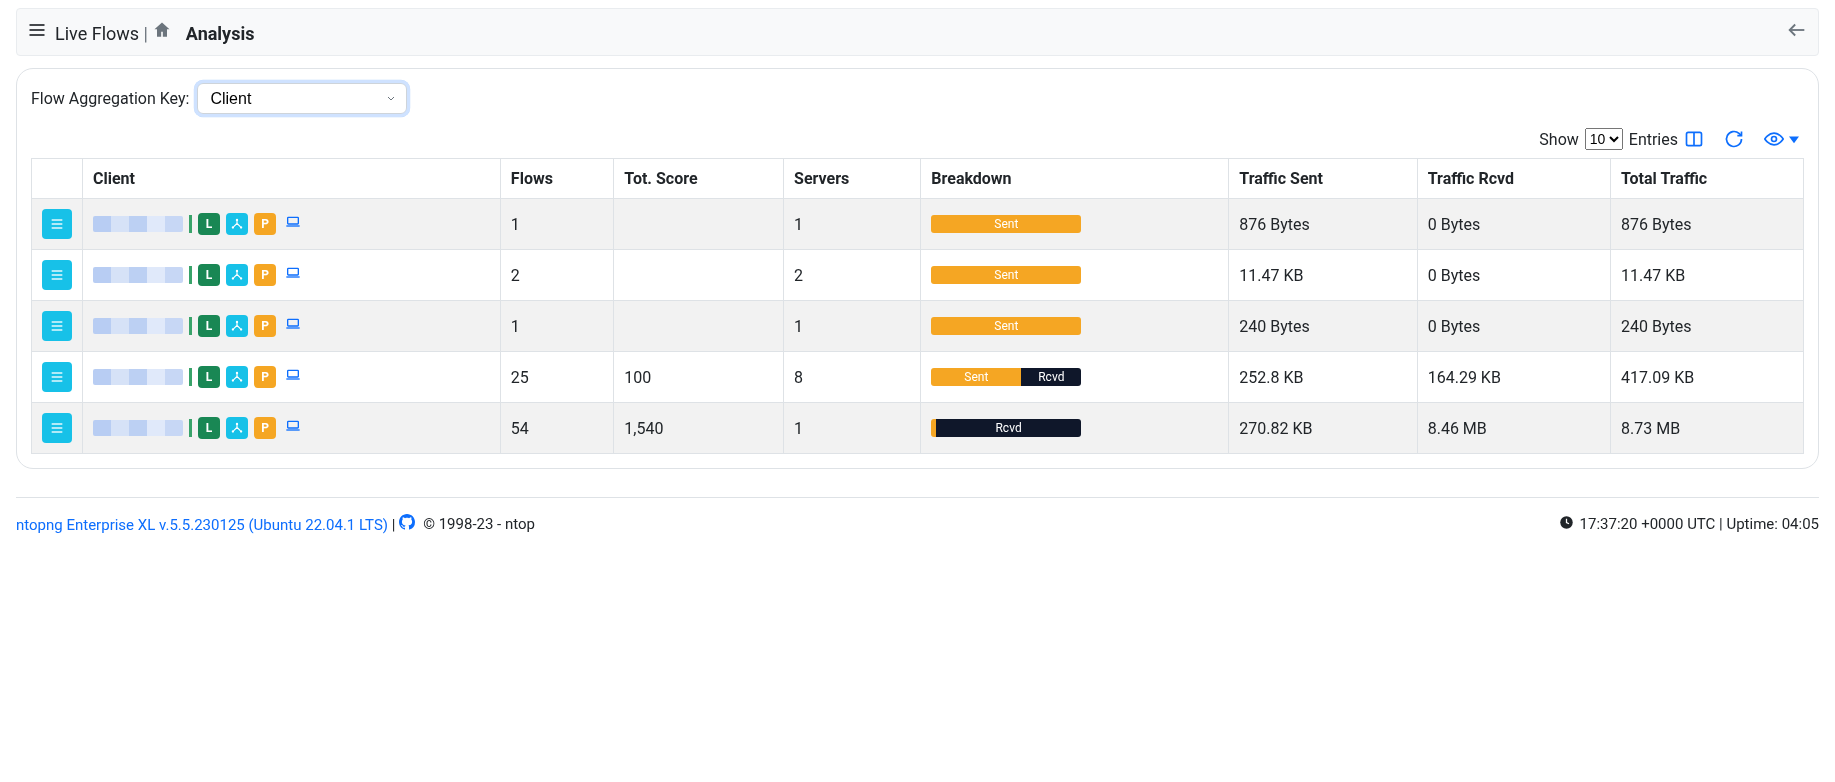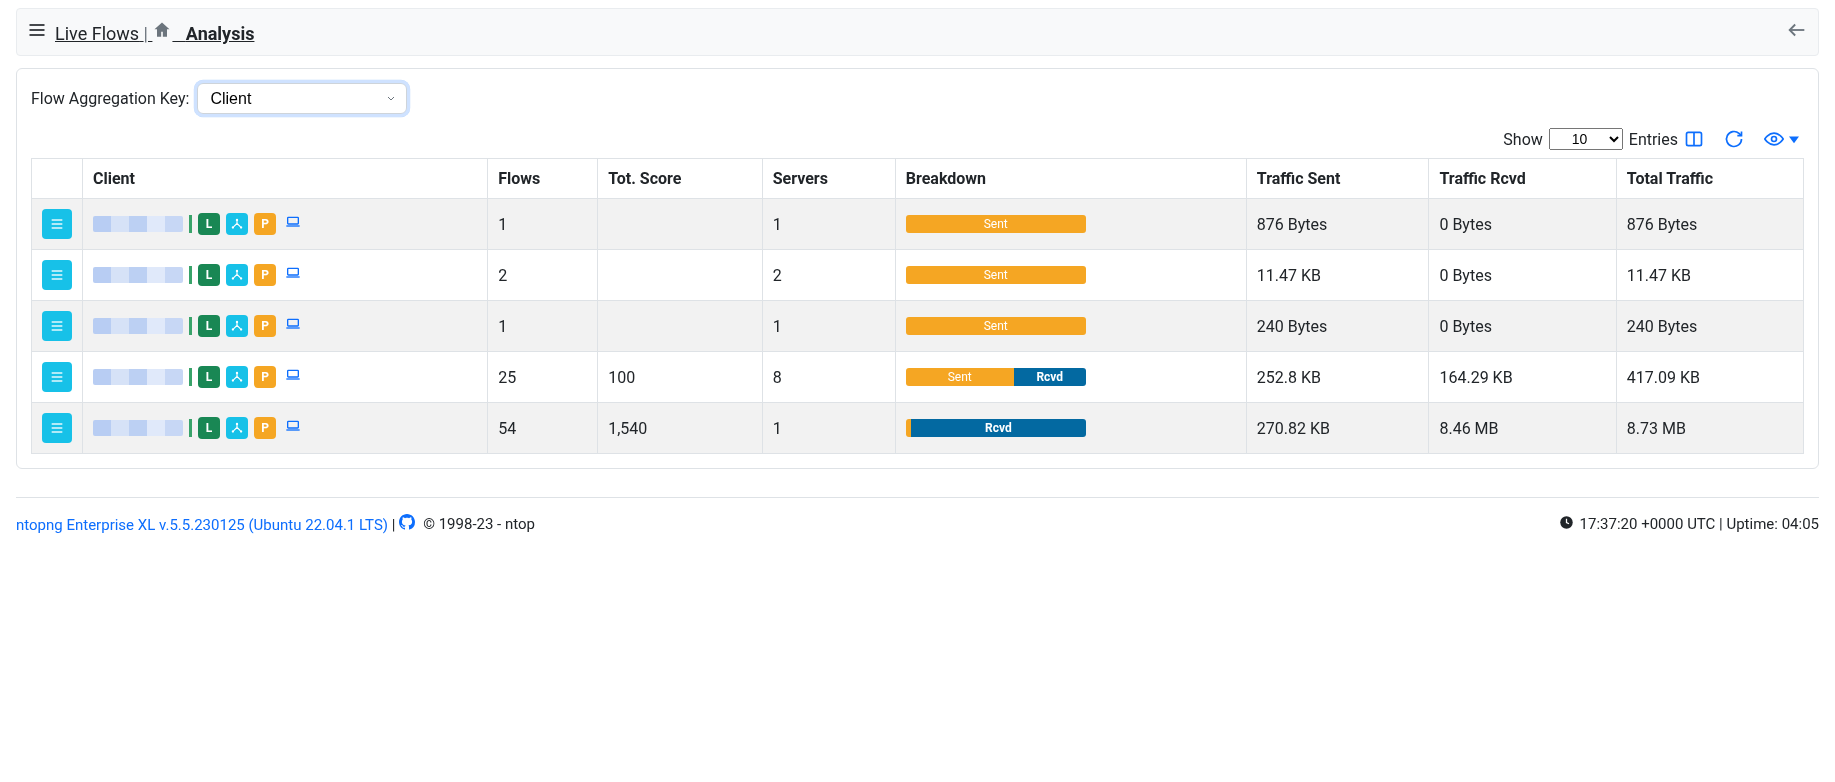--- a/index.html
+++ b/index.html
@@ -17,31 +17,31 @@
     background: #f8f9fa;
     border: 1px solid #e9ecef;
     border-radius: 4px;
     padding: 10px 10px;
     display: flex;
     align-items: center;
     gap: 8px;
     margin-bottom: 12px;
   }
   .hamburger-icon svg { width: 20px; height: 20px; }
-  .header-title { font-size: 18px; text-decoration: underline; }
+  .header-title { font-size: 18px; }
   .header-title b { font-weight: 700; }
   .divider { color: #6c757d; }
   .home-icon { color:#6c757d; display:inline-flex; }
   .home-icon svg { width:20px; height:20px; fill:#6c757d; }
   .back-arrow { margin-left: auto; color:#6c757d; cursor:pointer; }
   .back-arrow svg { width:22px; height:22px; }
 
   .card {
     border: 1px solid #dee2e6;
-    border-radius: 6px;
+    border-radius: 17px;
     padding: 14px;
     margin-bottom: 20px;
   }
 
   .agg-row { display:flex; align-items:center; gap:8px; margin-bottom:14px; }
   .agg-label { font-size:16px; }
   .agg-select {
     min-width: 210px;
     padding: 6px 28px 6px 12px;
     font-size: 16px;
@@ -51,21 +51,21 @@
     outline-offset: 0;
     box-shadow: 0 0 0 .2rem rgba(13,110,253,.25);
     appearance: none;
     background: #fff;
     position: relative;
   }
   .agg-wrap { position:relative; display:inline-block; }
   .agg-chevron { position:absolute; right:10px; top:50%; transform:translateY(-50%); pointer-events:none; color:#6c757d; }
 
   .show-row { display:flex; align-items:center; gap:6px; margin-bottom:8px;justify-content:flex-end; }
-  .show-select { font-size:14px; padding:1px 18px; }
+  .show-select { font-size:14px; padding:1px 0; }
 
   .toolbar-right {
     float: right;
     display: flex;
     gap: 20px;
     align-items: center;
     color: #0d6efd;
   }
   .toolbar-right .tbtn { cursor:pointer; display:inline-flex; align-items:center; }
   .toolbar-right svg { width:20px; height:20px; }
@@ -100,24 +100,24 @@
     border-radius:2px;
   }
   .vbar { width:3px; height:18px; background:#39a36a; }
   .badge { display:inline-flex; align-items:center; justify-content:center; min-width:22px; height:22px; border-radius:4px; color:#fff; font-weight:700; font-size:12px; }
   .badge-L { background:#198754; }
   .badge-P { background:#f5a623; }
   .badge-share { background:#17c1e8; }
   .laptop { color:#0d6efd; text-decoration:underline; }
   .laptop svg{ width:22px; height:16px; }
 
-  .breakdown { display:flex; width:180px; height:18px; border-radius:3px; overflow:hidden; font-size:12px; color:#fff; }
+  .breakdown { display:flex; width:150px; height:18px; border-radius:3px; overflow:hidden; font-size:12px; color:#fff; }
   .breakdown .seg { display:flex; align-items:center; justify-content:center; }
   .seg-sent { background:#f5a623; }
-  .seg-rcvd { background:#0369a1;font-weight:bold; }
+  .seg-rcvd { background:#0f172a; }
 
   .table-footer { display:flex; align-items:center; justify-content:space-between; margin-top:16px; }
   .pager { display:flex; border:1px solid #dee2e6; border-radius:4px; overflow:hidden; }
   .pager button { border:none; background:#fff; padding:6px 14px; font-size:16px; cursor:pointer; color:#6c757d; }
   .pager button.active { background:#0d6efd; color:#fff; }
   .pager button + button { border-left:1px solid #dee2e6; }
 
   .page-footer {
     border-top:1px solid #dee2e6;
     margin-top:28px;

